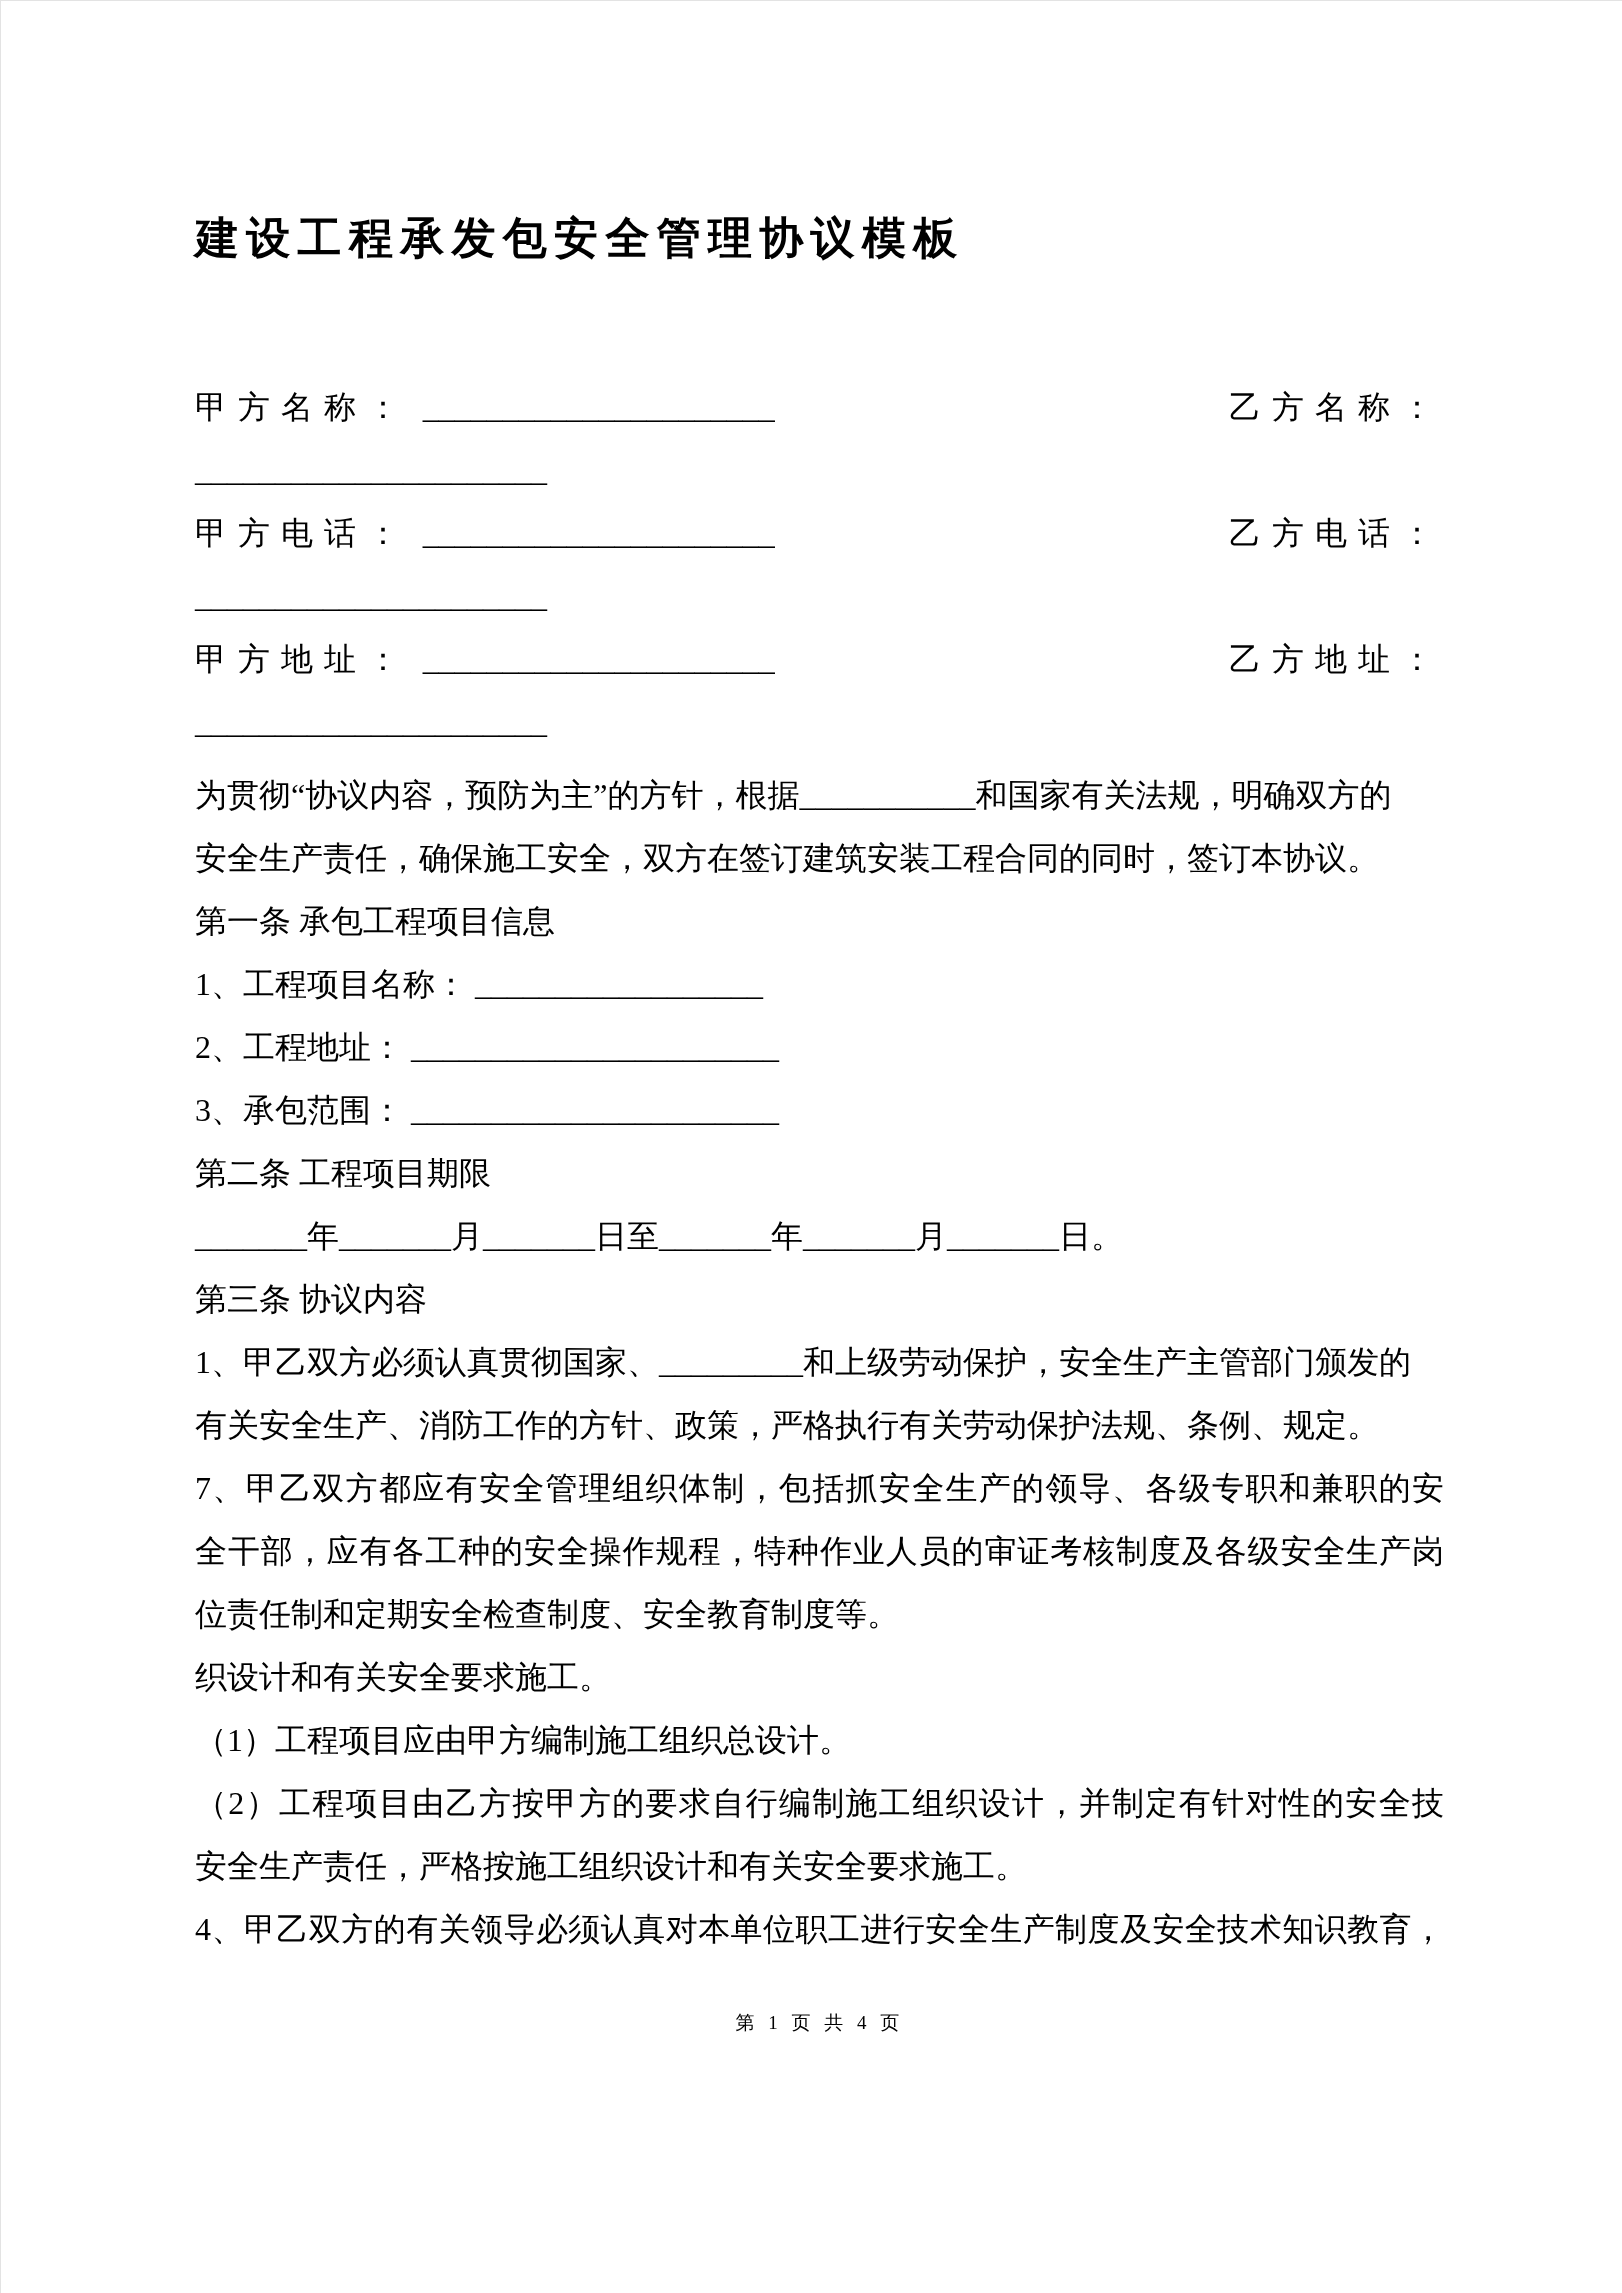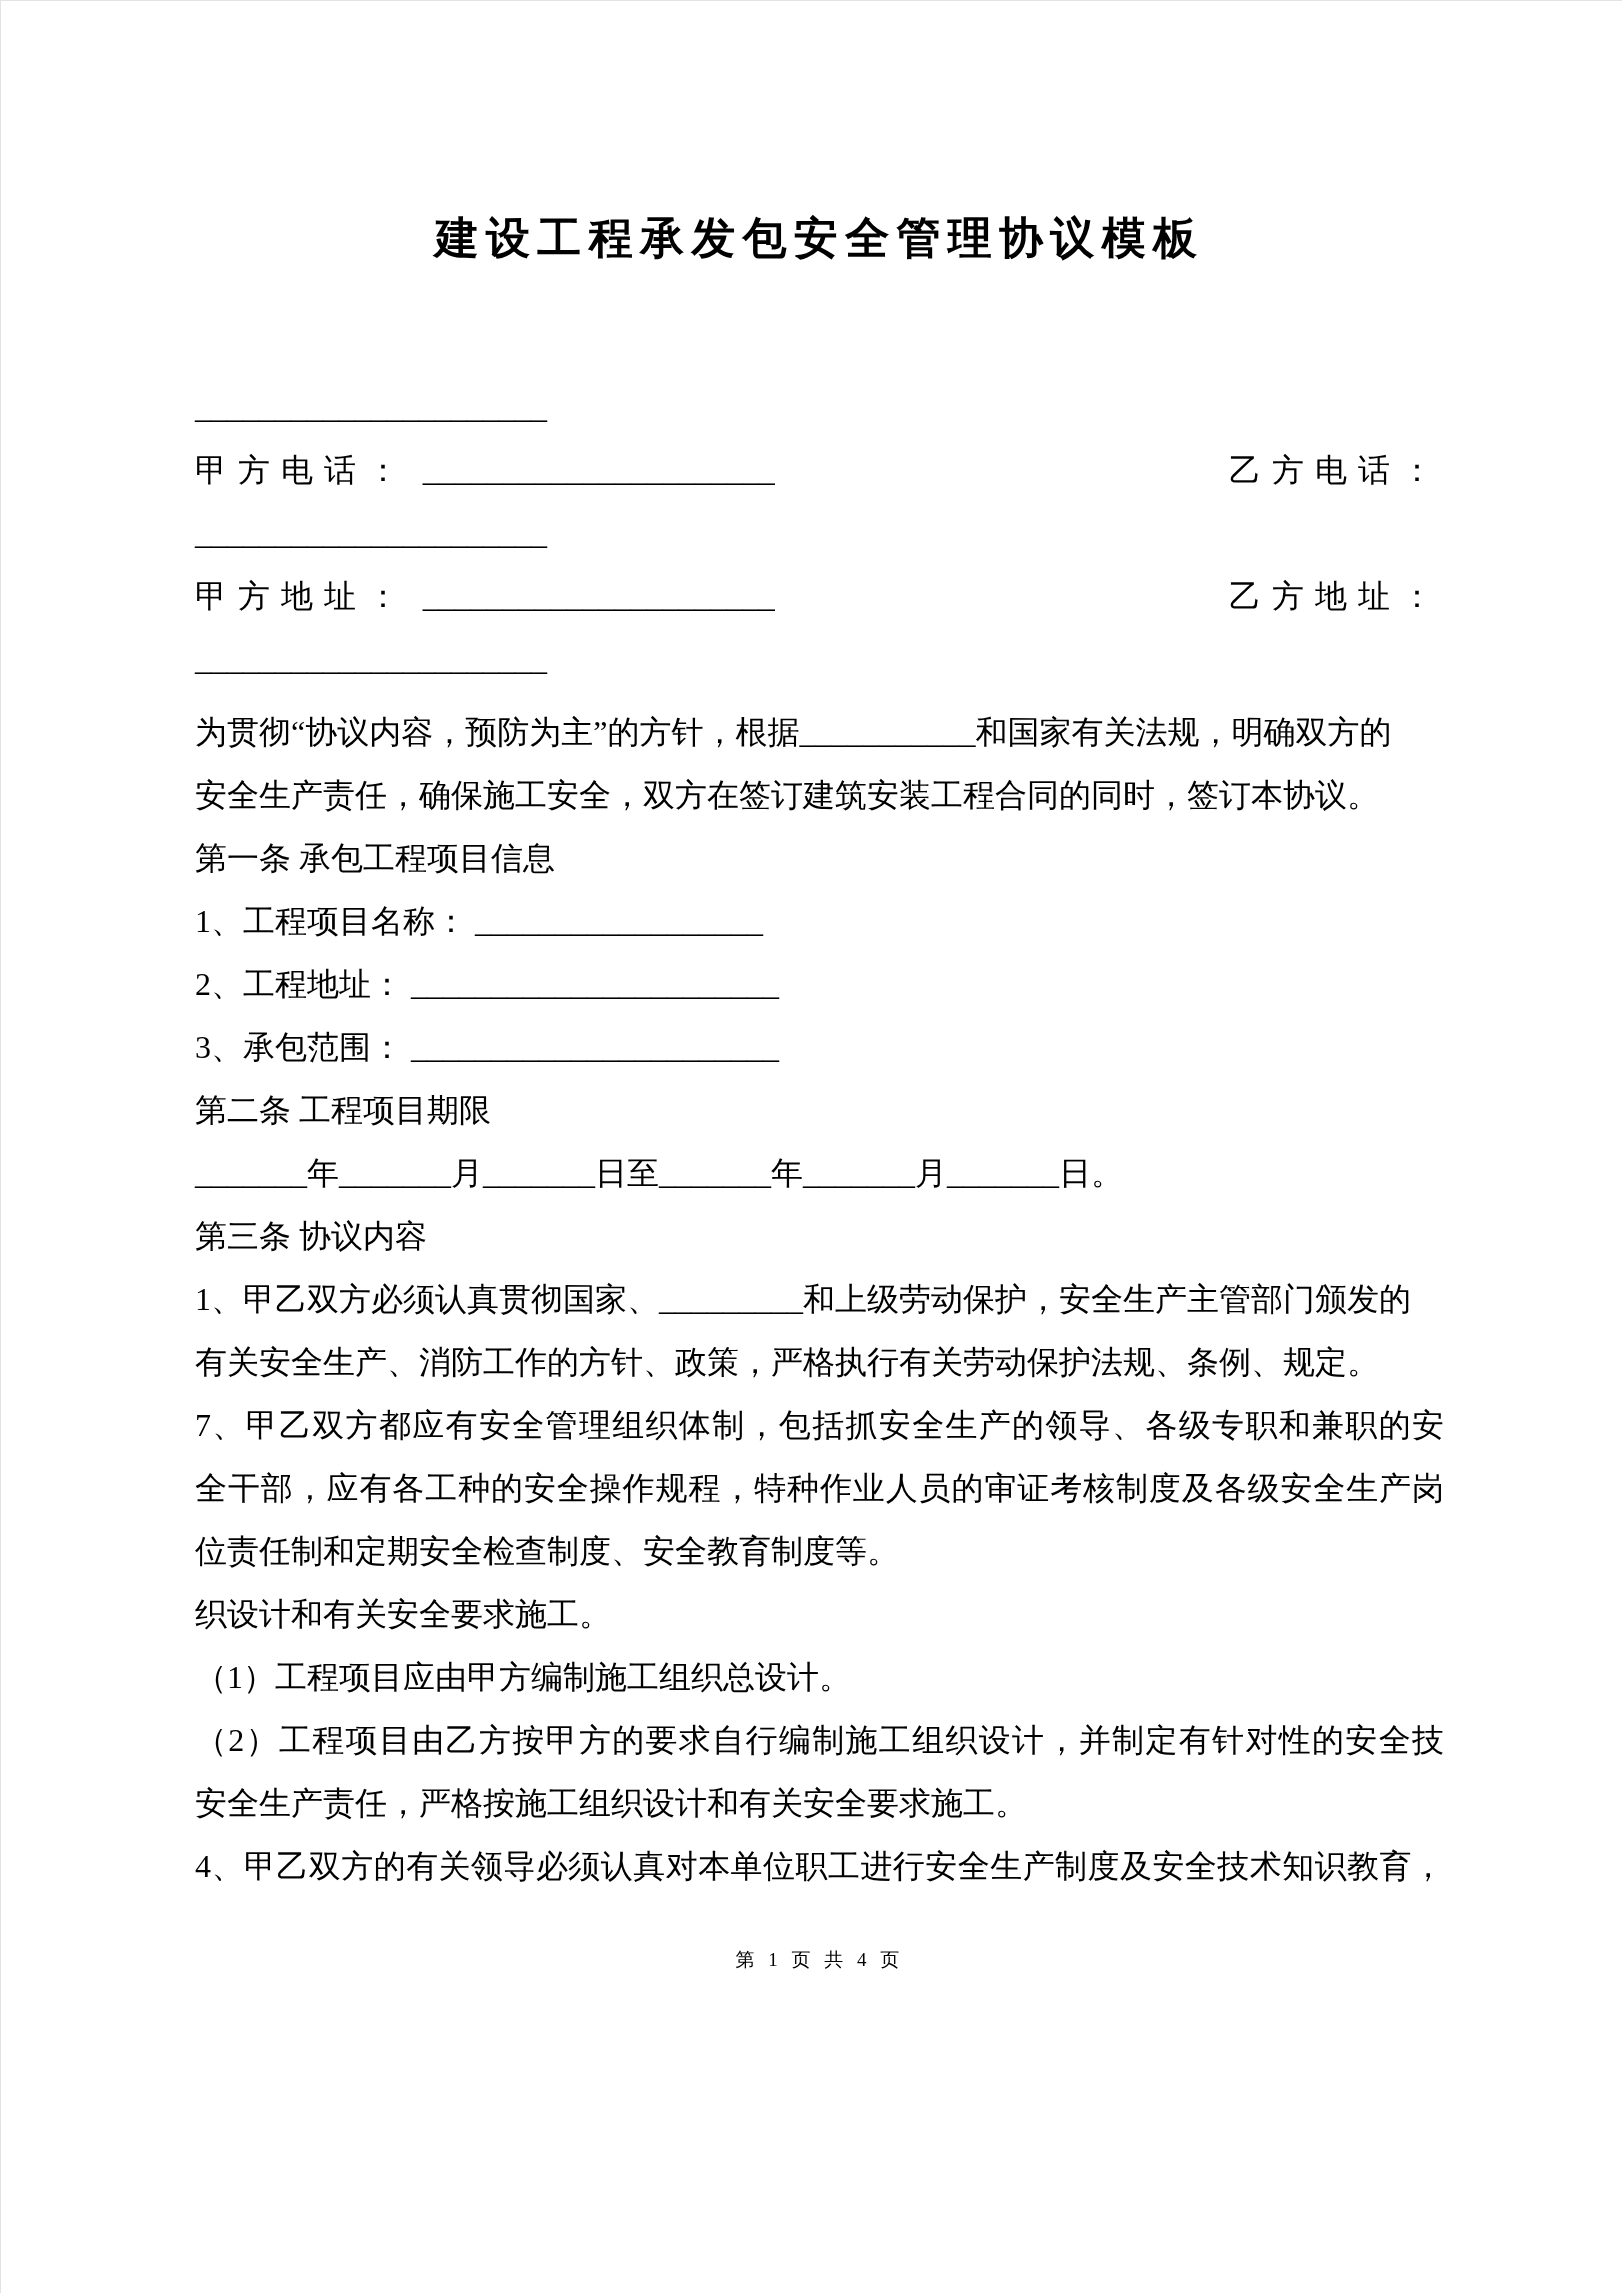--- a/index.html
+++ b/index.html
@@ -21,21 +21,20 @@
   .content {
     margin-left: 194px;
     width: 1249px;
   }
   .title {
     margin: 205px 0 105px 0;
     height: 65px;
     line-height: 65px;
     font-size: 44px;
     font-weight: bold;
-    text-align: center;
     letter-spacing: 7.3px;
     white-space: nowrap;
   }
   .prow {
     display: flex;
     justify-content: space-between;
     align-items: baseline;
     height: 63px;
     line-height: 63px;
     font-size: 32px;
@@ -83,20 +82,24 @@
 </head>
 <body>
 
 <div class="page">
   <div class="content">
 
     <h1 class="title">建设工程承发包安全管理协议模板</h1>
 
     <div>
 
+      <div class="prow">
+        <span class="pleft"><span class="plabel">甲方名称：</span><span class="pblank">______________________</span></span>
+        <span class="plabel">乙方名称：</span>
+      </div>
       <div class="wrapline"><span class="pblank">______________________</span></div>
 
       <div class="prow">
         <span class="pleft"><span class="plabel">甲方电话：</span><span class="pblank">______________________</span></span>
         <span class="plabel">乙方电话：</span>
       </div>
       <div class="wrapline"><span class="pblank">______________________</span></div>
 
       <div class="prow">
         <span class="pleft"><span class="plabel">甲方地址：</span><span class="pblank">______________________</span></span>

